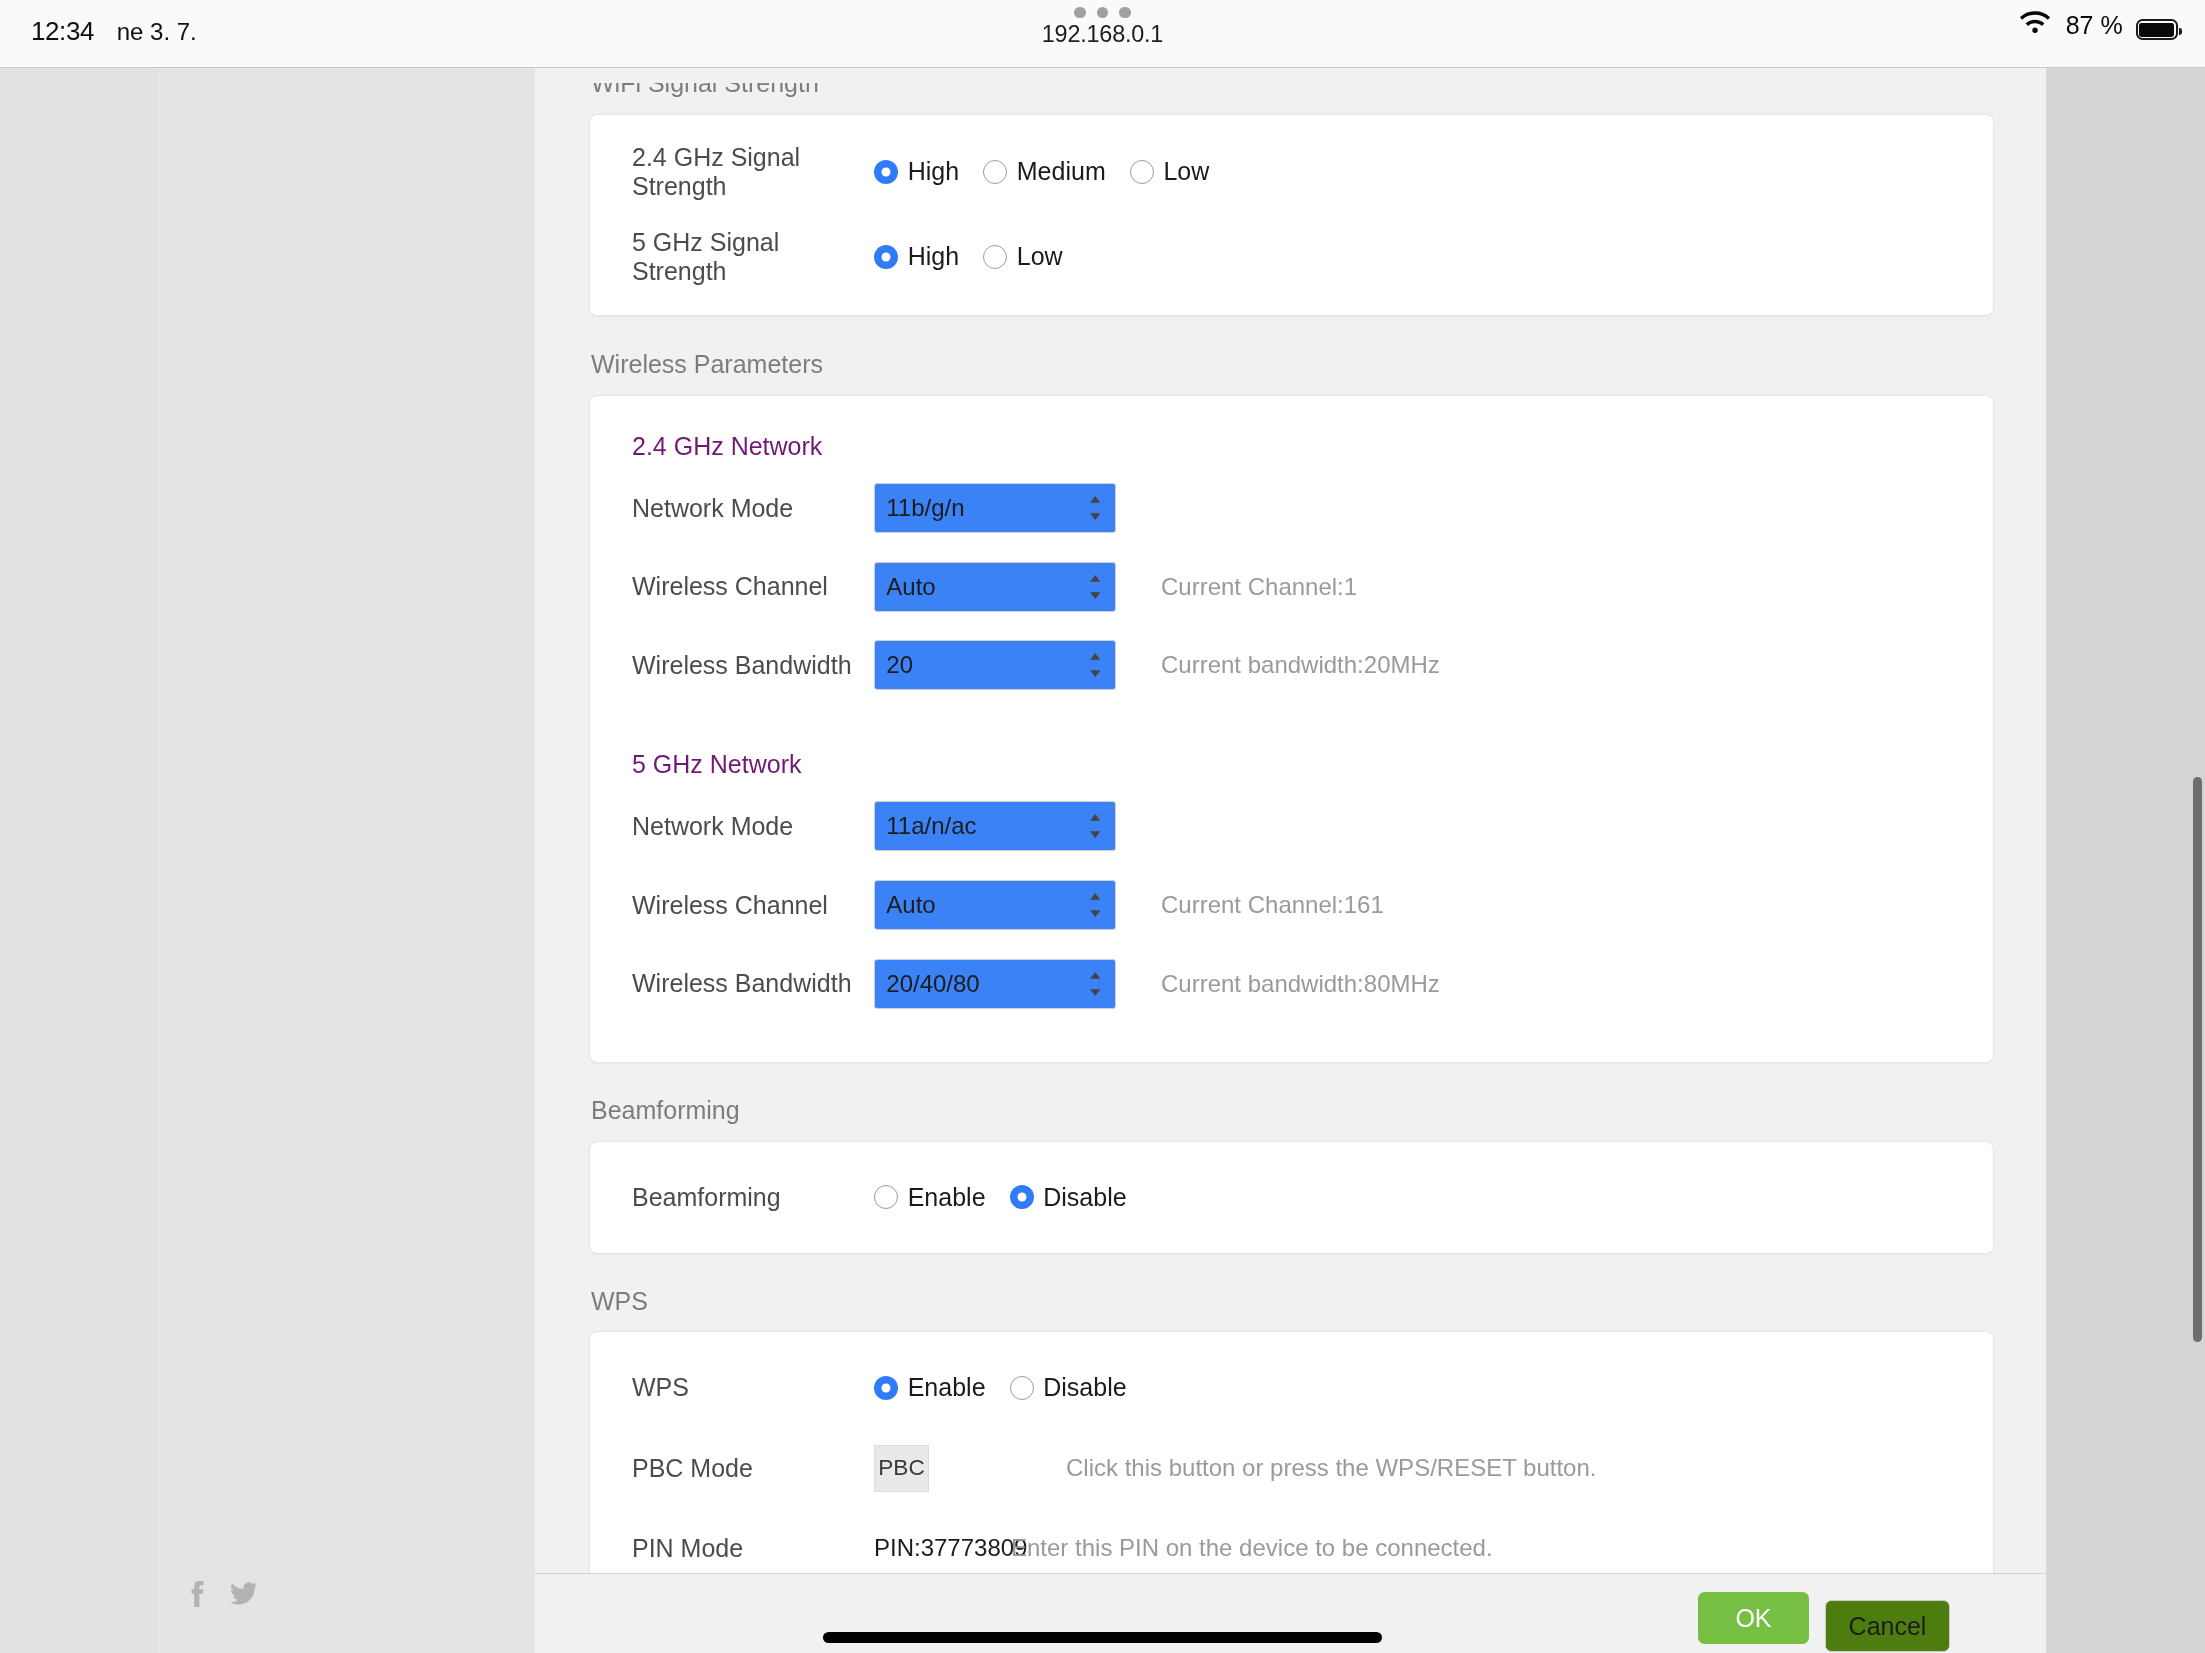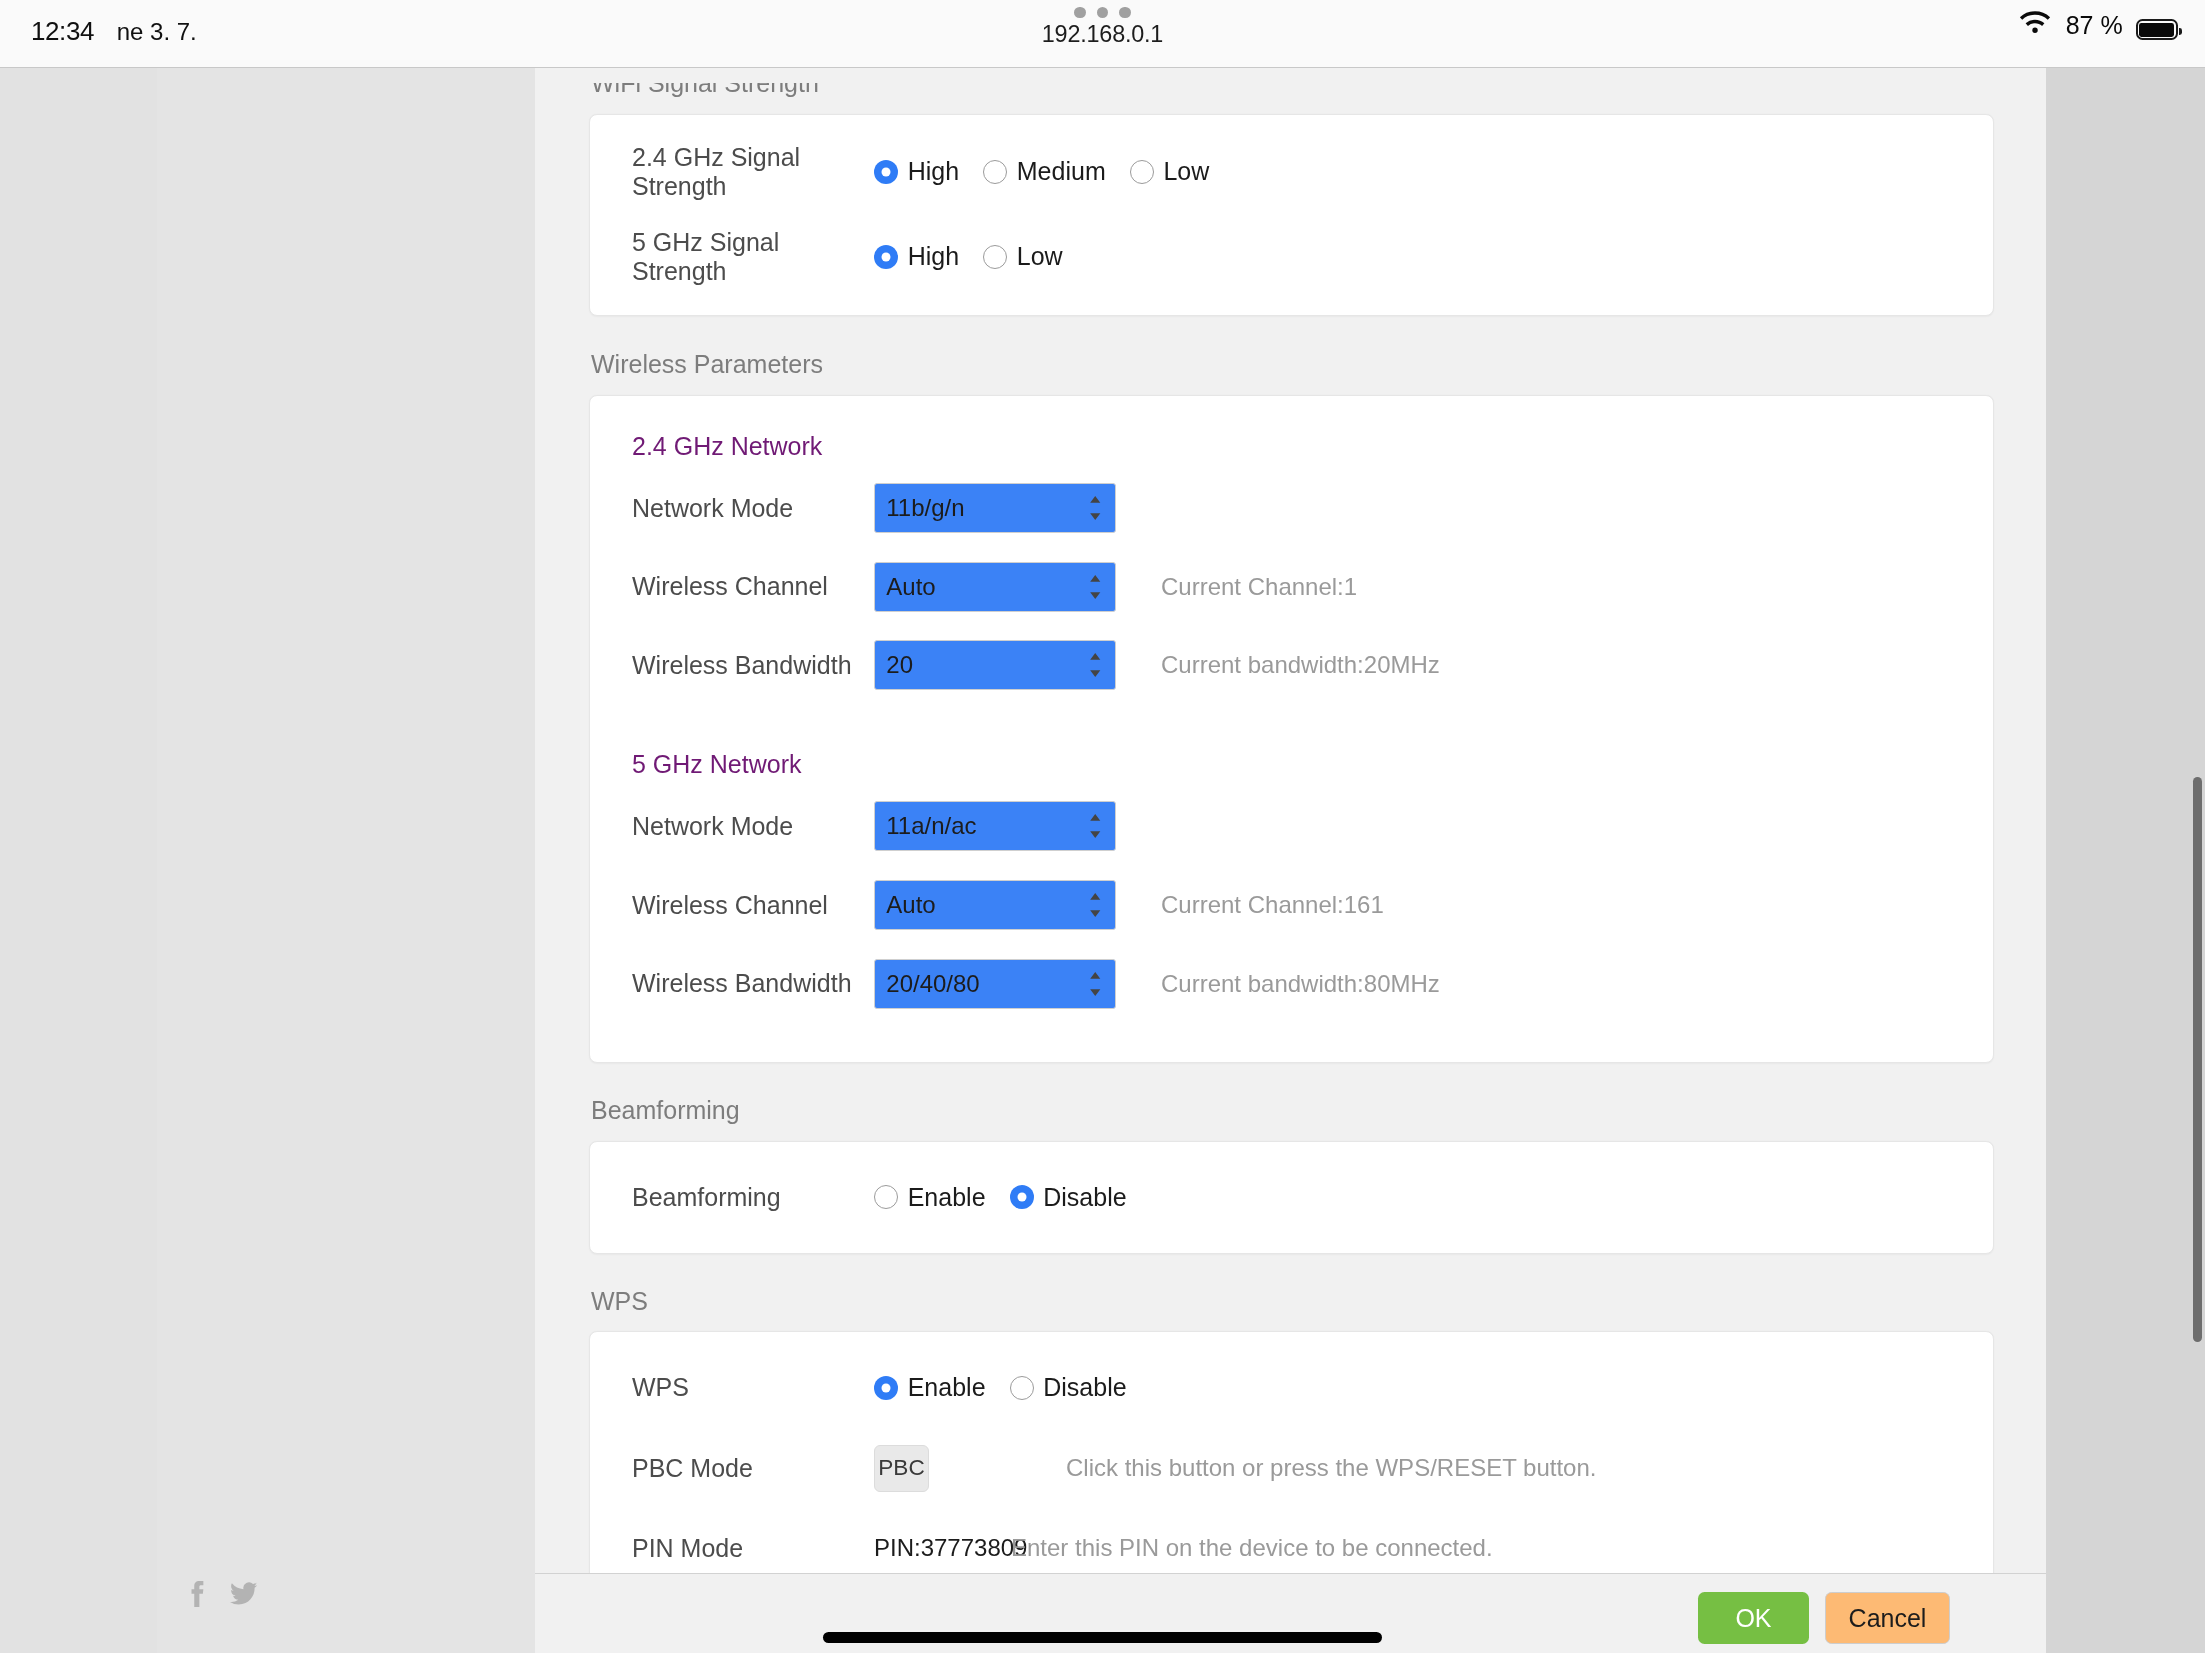--- a/index.html
+++ b/index.html
@@ -96,38 +96,38 @@
     padding:0 11.3px;flex:none;
   }
   .sel .val{font-size:24px;color:#1c1c1c;}
   .sel .chev{
     position:absolute;right:13px;top:50%;transform:translateY(-50%);
     width:14.5px;height:27.4px;
   }
   .hint{font-size:24px;color:#9a9a9a;margin-left:45px;}
 
   .btn-pbc{
-    width:53px;height:45px;background:#e9e9e9;border:0.8px solid #dcdcdc;border-radius:6px;
+    width:53px;height:45px;background:#e9e9e9;border:0.8px solid #dcdcdc;border-radius:0;
     display:flex;align-items:center;justify-content:center;font-size:22.6px;color:#3a3a3a;
     flex:none;
   }
   .pin-val{font-size:24px;color:#1c1c1c;width:242px;flex:none;}
 
   
   .footer{
     position:absolute;left:0;top:1505px;width:1511px;height:81px;
     border-top:1.6px solid #d2d2d2;background:#f1f1f1;
   }
   .footer-btns{position:absolute;right:96px;top:18px;display:flex;gap:16px;padding-left:12px;}
   .btn{
     height:52px;border-radius:6.5px;display:flex;align-items:center;justify-content:center;
     font-size:25px;box-sizing:border-box;padding:0 22.6px;
   }
   .btn-ok{background:#76bf43;color:#fff;min-width:111px;}
-  .btn-cancel{background:#fdba74;color:#1c1c1c;border:0.8px solid #cdcdcd;min-width:111px;}
+  .btn-cancel{background:#4d7c0f;color:#1c1c1c;border:0.8px solid #cdcdcd;min-width:111px;margin-top:8px;}
 
   .social{position:absolute;left:186px;top:1580px;display:flex;gap:22.6px;align-items:center;z-index:20;}
   .social svg{fill:#b3b3b3;}
 
   .home-ind{
     position:absolute;left:823px;bottom:9.7px;width:559px;height:11.3px;
     background:#000;border-radius:6.5px;z-index:45;
   }
 </style>
 </head>

